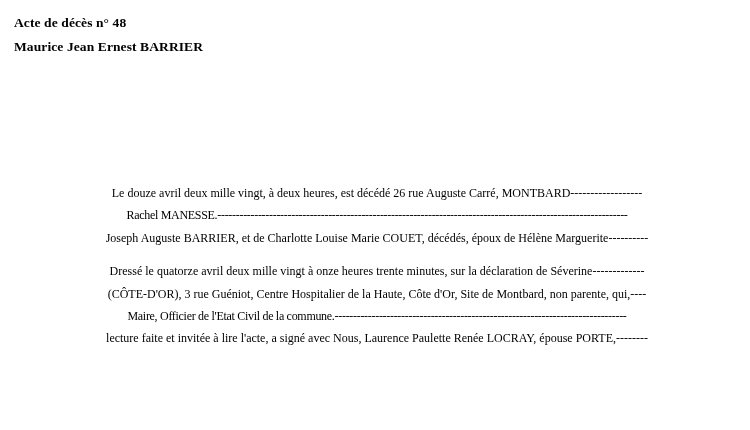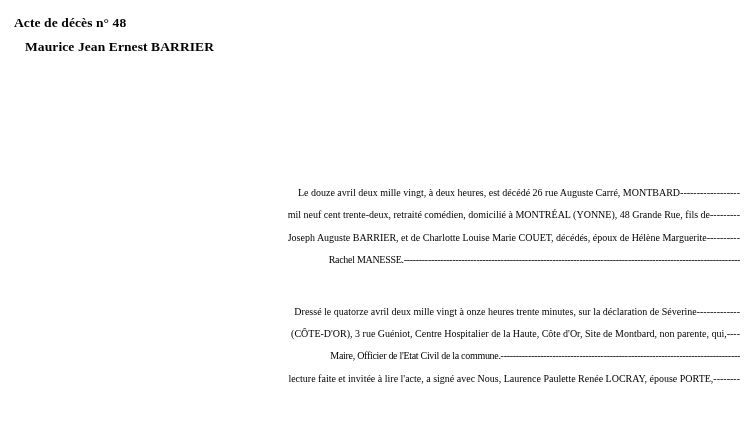--- a/index.html
+++ b/index.html
@@ -25,36 +25,35 @@
     margin-top: 2px;
   }
   .header-line {
     font-weight: bold;
     font-size: 13.5px;
     line-height: 21px;
     letter-spacing: 0.1px;
   }
   .header-line.second {
     margin-top: 3px;
-    margin-left: 11px;
   }
   .body-block {
     position: absolute;
     left: 14px;
     right: 10px;
     top: 182px;
   }
   .para {
-    font-size: 10px;
+    font-size: 12px;
     line-height: 22.4px;
-    text-align: right;
+    text-align: center;
     white-space: nowrap;
   }
   .para.second {
-    margin-top: 29px;
+    margin-top: 11px;
   }
   .line {
     white-space: nowrap;
     overflow: hidden;
   }
   .fill {
     letter-spacing: -0.3px;
   }
 </style>
 </head>
@@ -64,23 +63,22 @@
 
   <div class="header">
     <div class="header-line">Acte de décès n° 48</div>
     <div class="header-line second">Maurice Jean Ernest BARRIER</div>
   </div>
 
   <div class="body-block">
 
     <div class="para">
       <div class="line">Le douze avril deux mille vingt, à deux heures, est décédé 26 rue Auguste Carré, MONTBARD------------------</div>
-      <div class="line">mil neuf cent trente-deux, retraité comédien, domicilié à MONTRÉAL (YONNE), 48 Grande Rue, fils de---------</div>
+      <div class="line fill">Rachel MANESSE.---------------------------------------------------------------------------------------------------------------</div>
       <div class="line">Joseph Auguste BARRIER, et de Charlotte Louise Marie COUET, décédés, époux de Hélène Marguerite----------</div>
-      <div class="line fill">Rachel MANESSE.---------------------------------------------------------------------------------------------------------------</div>
     </div>
 
     <div class="para second">
       <div class="line">Dressé le quatorze avril deux mille vingt à onze heures trente minutes, sur la déclaration de Séverine-------------</div>
       <div class="line">(CÔTE-D'OR), 3 rue Guéniot, Centre Hospitalier de la Haute, Côte d'Or, Site de Montbard, non parente, qui,----</div>
       <div class="line fill">Maire, Officier de l'Etat Civil de la commune.-------------------------------------------------------------------------------</div>
       <div class="line">lecture faite et invitée à lire l'acte, a signé avec Nous, Laurence Paulette Renée LOCRAY, épouse PORTE,--------</div>
     </div>
 
   </div>

